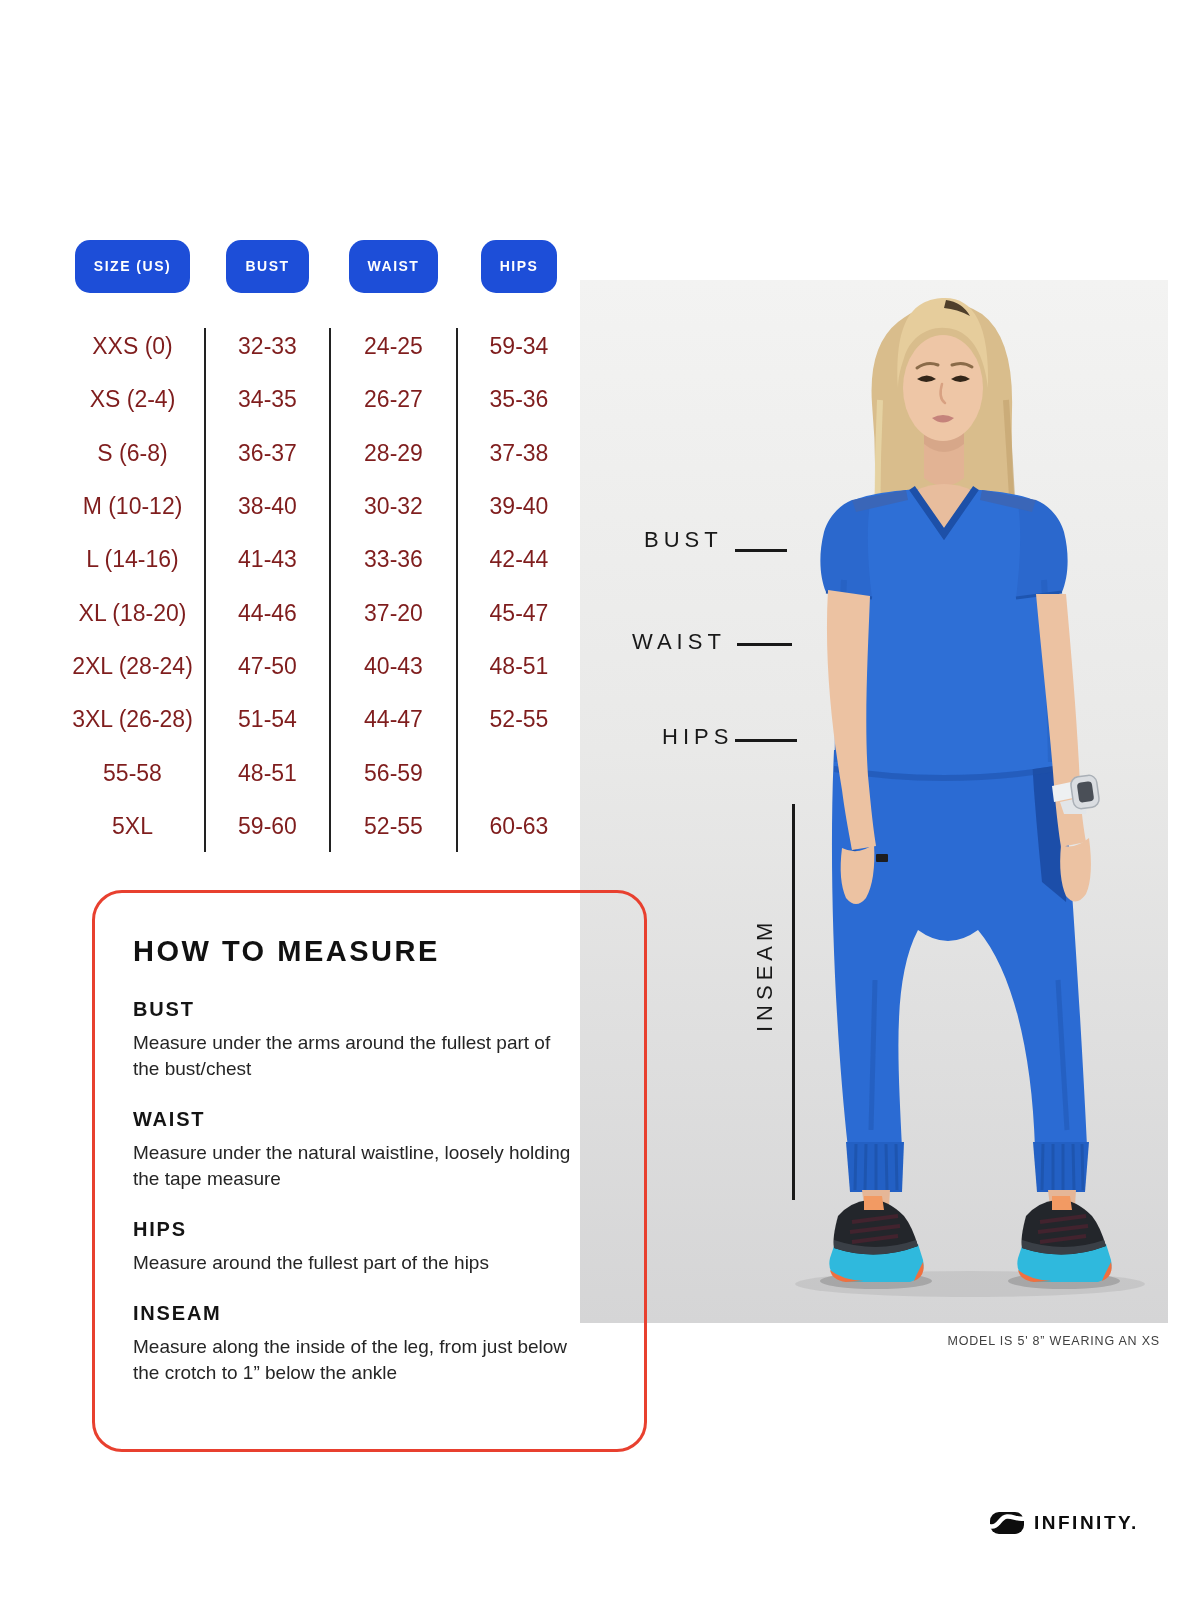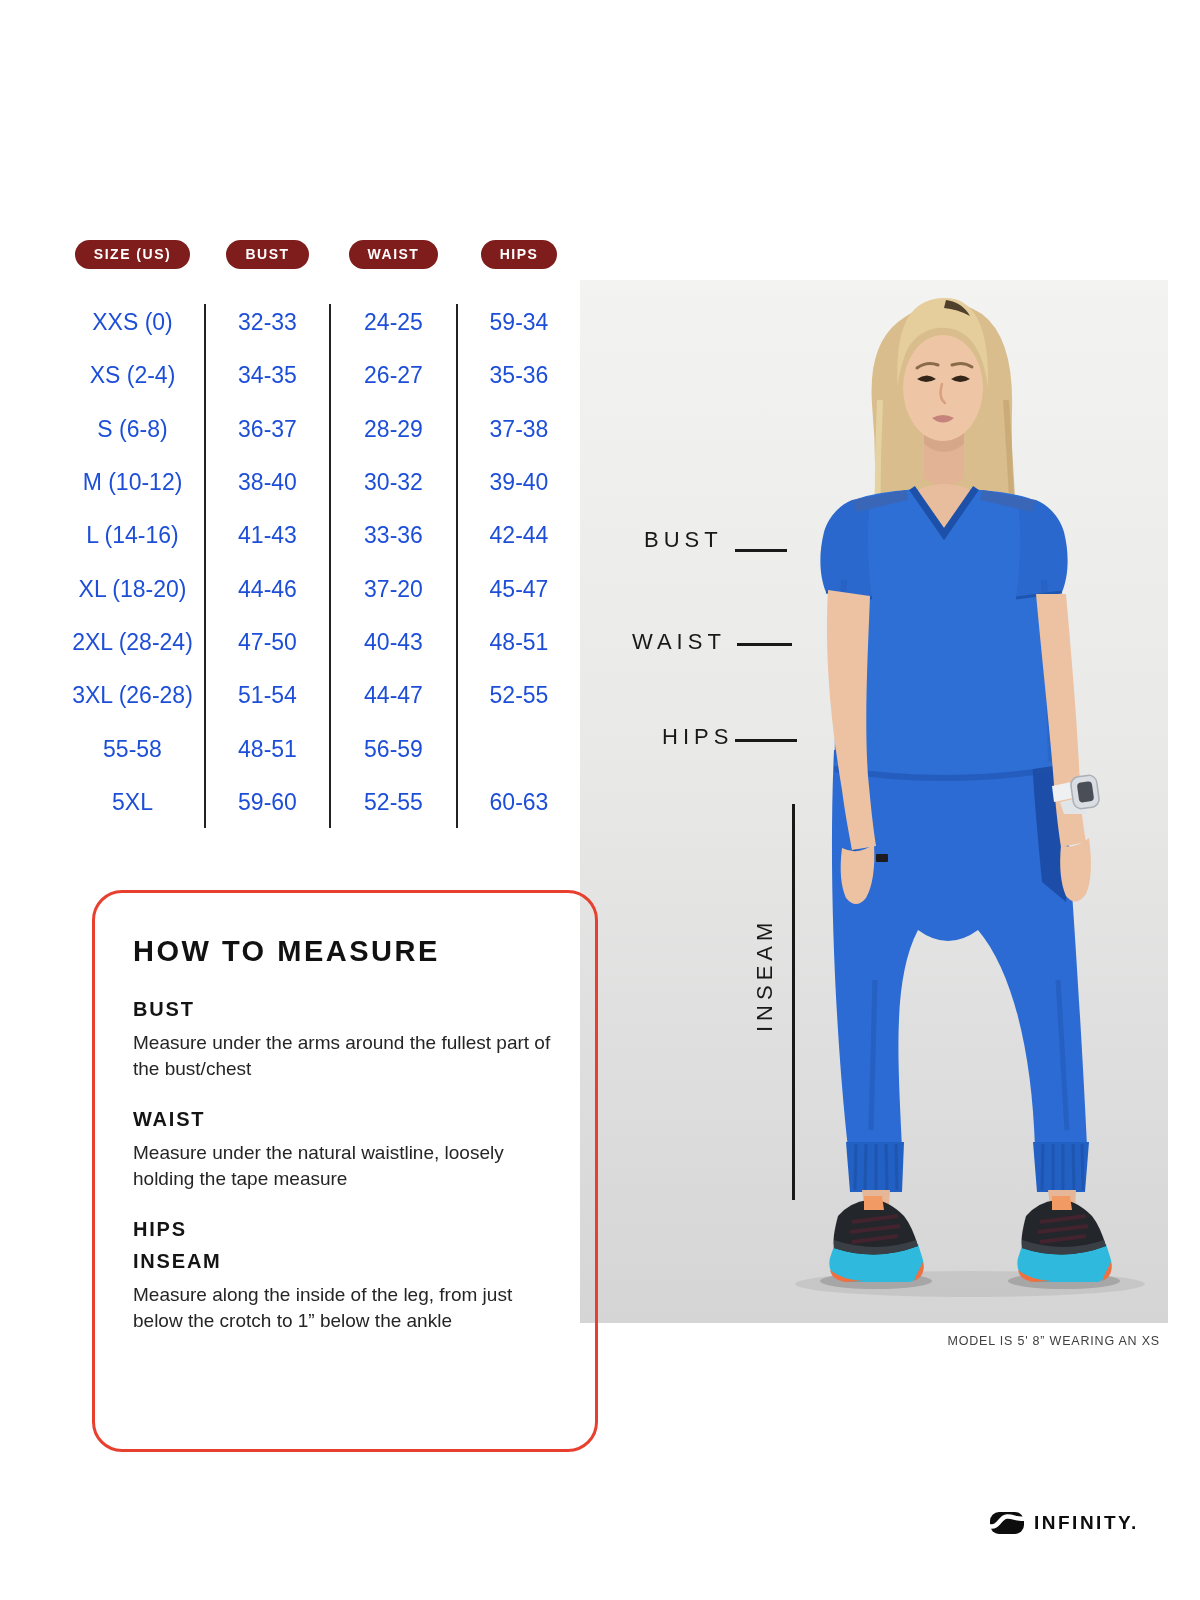--- a/index.html
+++ b/index.html
@@ -7,30 +7,30 @@
         font-family:"Liberation Sans", sans-serif;color:#1a1a1a;}
 
   
   #page-title{position:absolute;left:58px;top:86px;font-size:82px;font-weight:700;
               letter-spacing:5px;color:#0d0d0d;white-space:nowrap;}
 
   
   #size-table{position:absolute;left:60px;top:240px;width:521px;}
   .thead{display:grid;grid-template-columns:145px 125px 127px 124px;}
   .thcell{display:flex;justify-content:center;}
-  .pill{background:#7f1d1d;color:#ffffff;font-size:14px;font-weight:700;letter-spacing:1.5px;
-        height:29px;line-height:29px;padding:0 19px;border-radius:15px;white-space:nowrap;}
+  .pill{background:#1d4ed8;color:#ffffff;font-size:14px;font-weight:700;letter-spacing:1.5px;
+        height:29px;line-height:29px;padding:12px 19px;border-radius:15px;white-space:nowrap;}
   .tbody{position:relative;margin-top:27px;}
   .trow{display:grid;grid-template-columns:145px 125px 127px 124px;height:53.3px;}
-  .tcell{display:flex;align-items:center;justify-content:center;font-size:23px;color:#1d4ed8;}
+  .tcell{display:flex;align-items:center;justify-content:center;font-size:23px;color:#7f1d1d;}
   .divider{position:absolute;top:8px;height:524px;width:1.6px;background:#222222;}
   .divider.d1{left:144px;} .divider.d2{left:269px;} .divider.d3{left:396px;}
 
   
-  #measure-box{position:absolute;left:92px;top:890px;width:506px;height:562px;
+  #measure-box{position:absolute;left:92px;top:890px;width:555px;height:562px;
                border:3px solid #E8402F;border-radius:30px;background:transparent;
                box-sizing:border-box;padding:42px 40px 0 38px;z-index:3;}
   #measure-title{font-size:29px;font-weight:700;letter-spacing:2.5px;color:#111111;margin:0 0 30px 0;}
   .sec-h{font-size:20px;font-weight:700;letter-spacing:1.8px;color:#141414;margin:0 0 9px 0;}
   .sec-p{font-size:19px;line-height:26px;color:#252525;margin:0 0 26px 0;max-width:448px;}
 
   
   #photo{position:absolute;left:580px;top:280px;width:588px;height:1043px;
          background:linear-gradient(180deg,#f3f3f2 0%,#e9e9e8 45%,#d6d6d7 100%);z-index:1;}
   #model-svg{position:absolute;left:0;top:0;}
@@ -248,20 +248,21 @@
   <div id="measure-box">
     <h2 id="measure-title">HOW TO MEASURE</h2>
 
     <h3 class="sec-h">BUST</h3>
     <p class="sec-p">Measure under the arms around the fullest part of the bust/chest</p>
 
     <h3 class="sec-h">WAIST</h3>
     <p class="sec-p">Measure under the natural waistline, loosely holding the tape measure</p>
 
     <h3 class="sec-h">HIPS</h3>
+    <p class="sec-p">Measure around the fullest part of the hips</p>
 
     <h3 class="sec-h">INSEAM</h3>
     <p class="sec-p">Measure along the inside of the leg, from just below the crotch to 1” below the ankle</p>
   </div>
 
   <div id="brand">
     <svg width="34" height="22" viewBox="0 0 34 22">
       <rect x="0" y="0" width="34" height="22" rx="9" fill="#0d0d0d"></rect>
       <path d="M-1,14 C9,17 9,5 17,4.5 C24,4 26,8 35,6.5" stroke="#ffffff" stroke-width="4.5" fill="none"></path>
     </svg>

